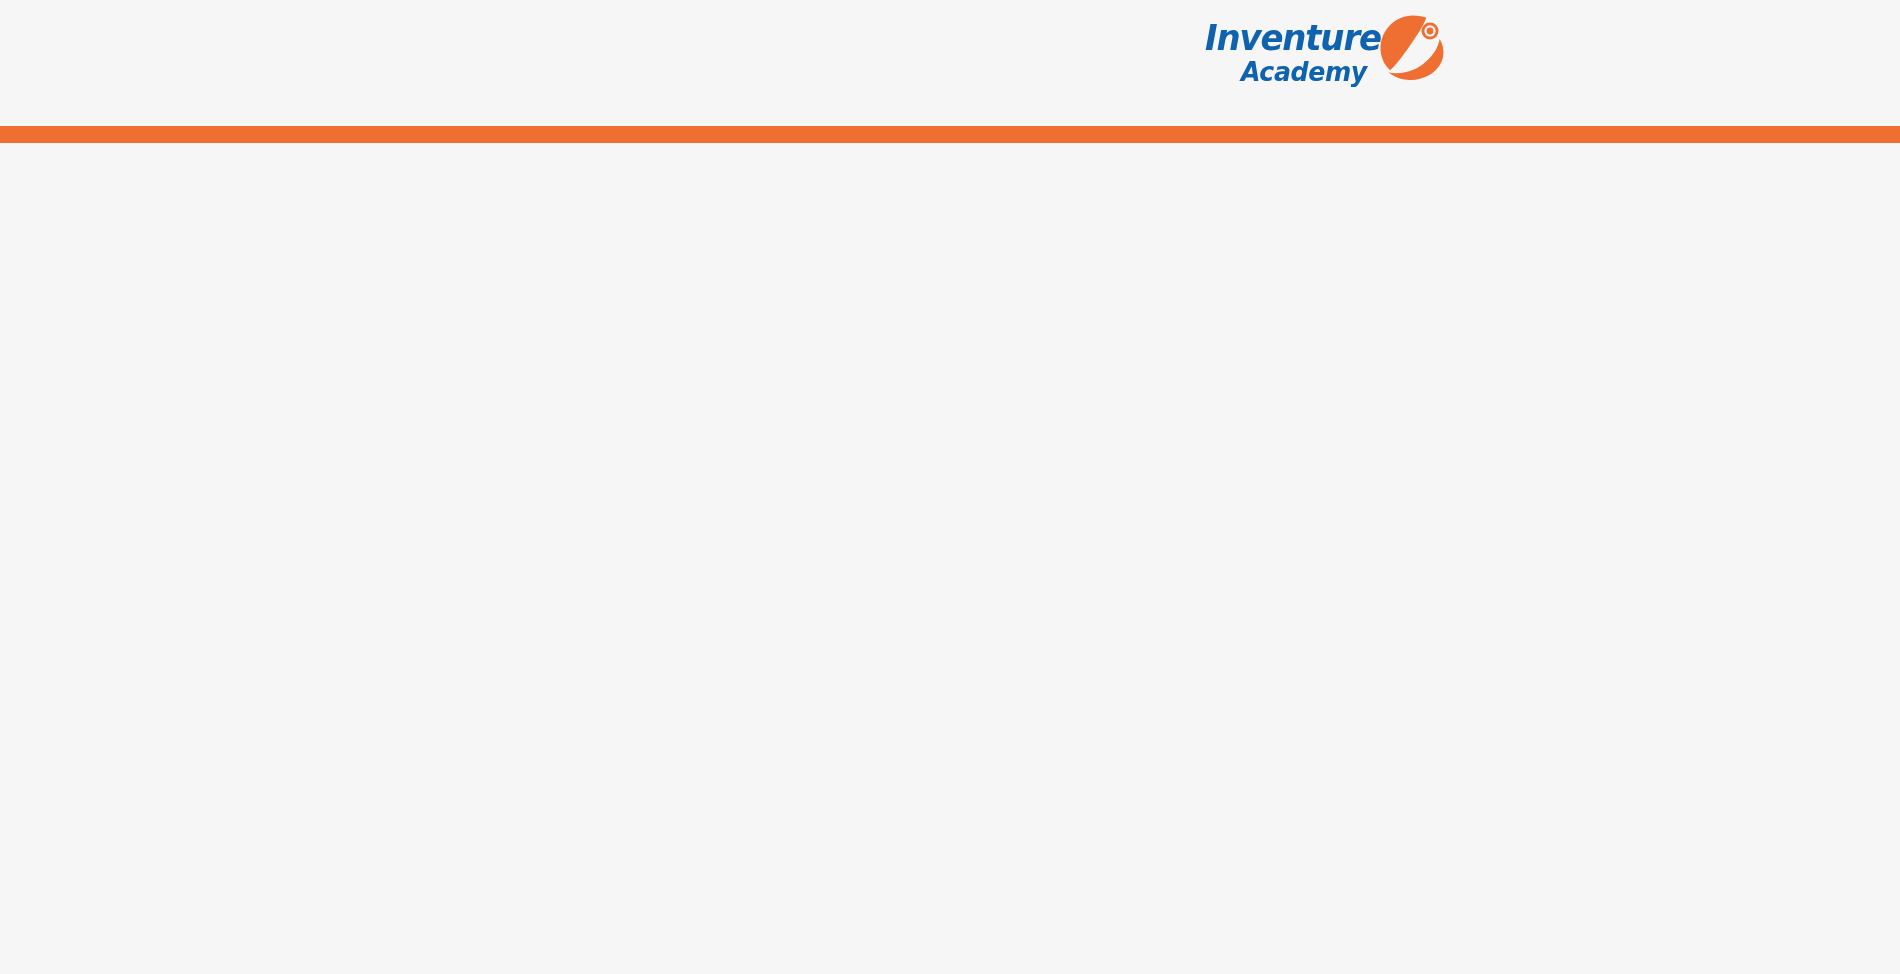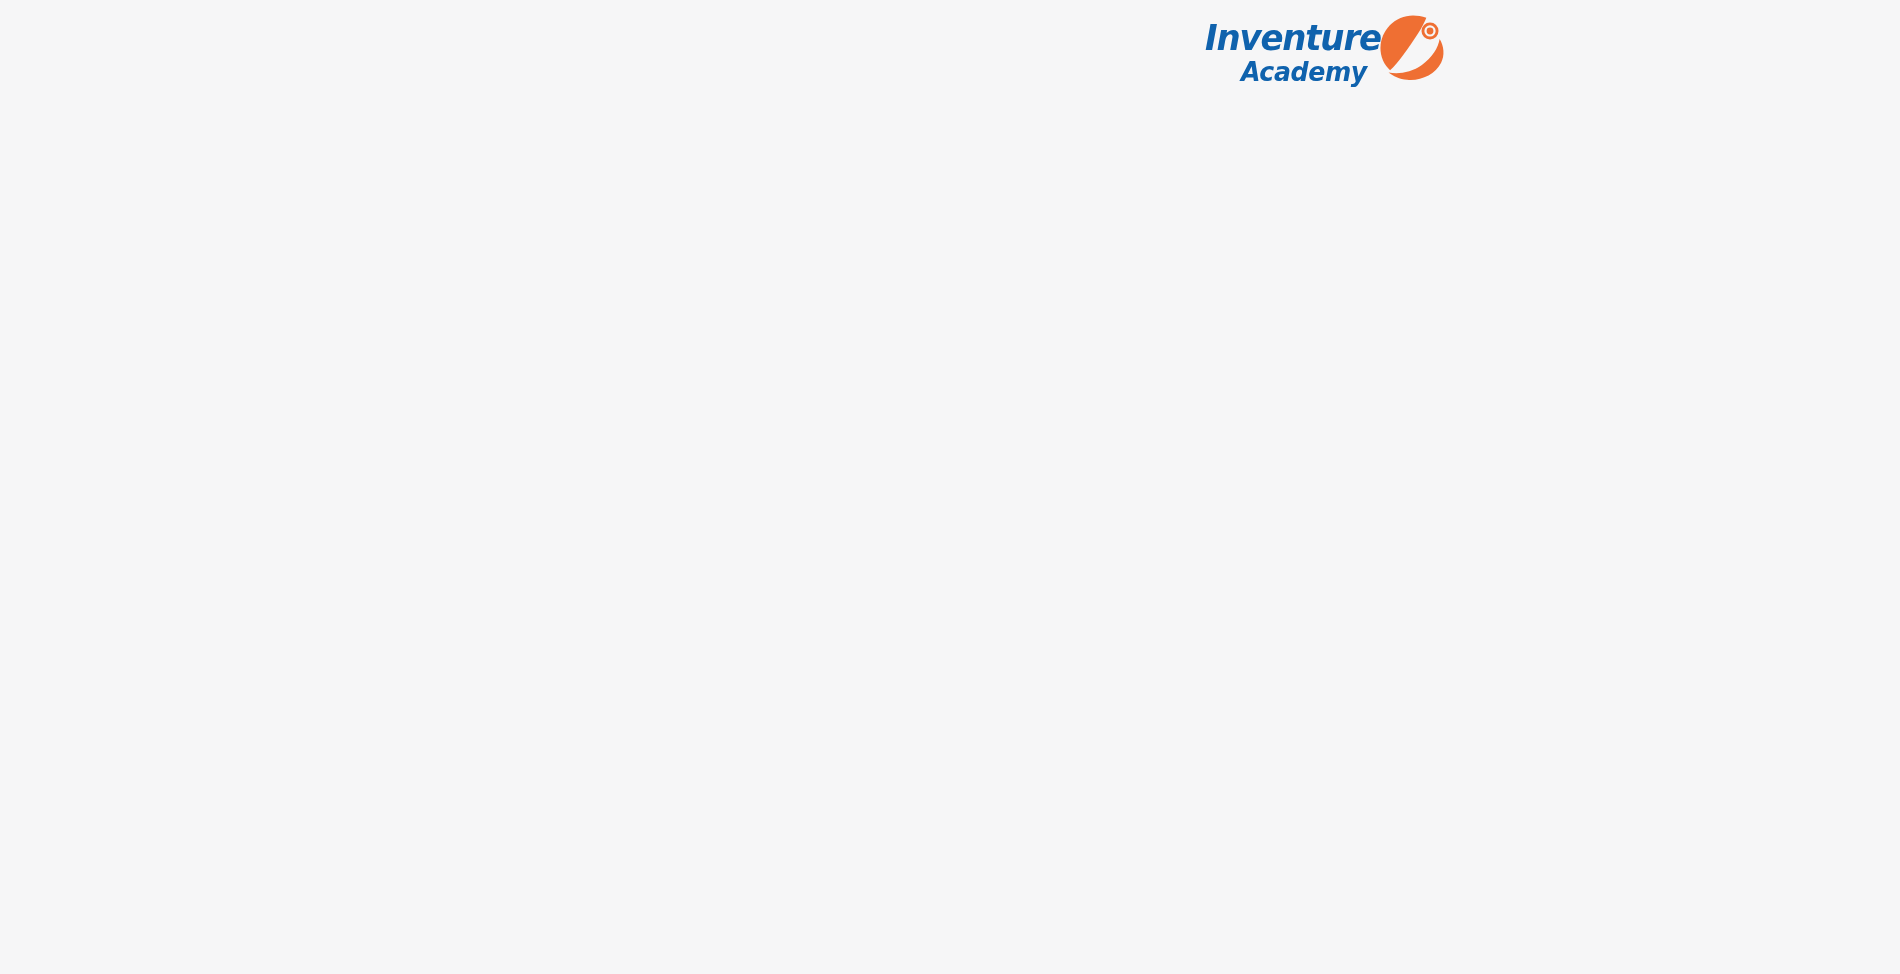--- a/index.html
+++ b/index.html
@@ -13,21 +13,21 @@
     font-family: "Liberation Sans", sans-serif;
     overflow: hidden;
   }
 
   .page {
     position: relative;
     width: 1900px;
     height: 760px;
     background: #f6f6f7;
     display: flex;
-    flex-direction: row;
+    flex-direction: column;
   }
 
   
   .site-header {
     position: relative;
     width: 100%;
     height: 126px;
     background: #f6f6f7;
     box-sizing: border-box;
     flex: 0 0 auto;

